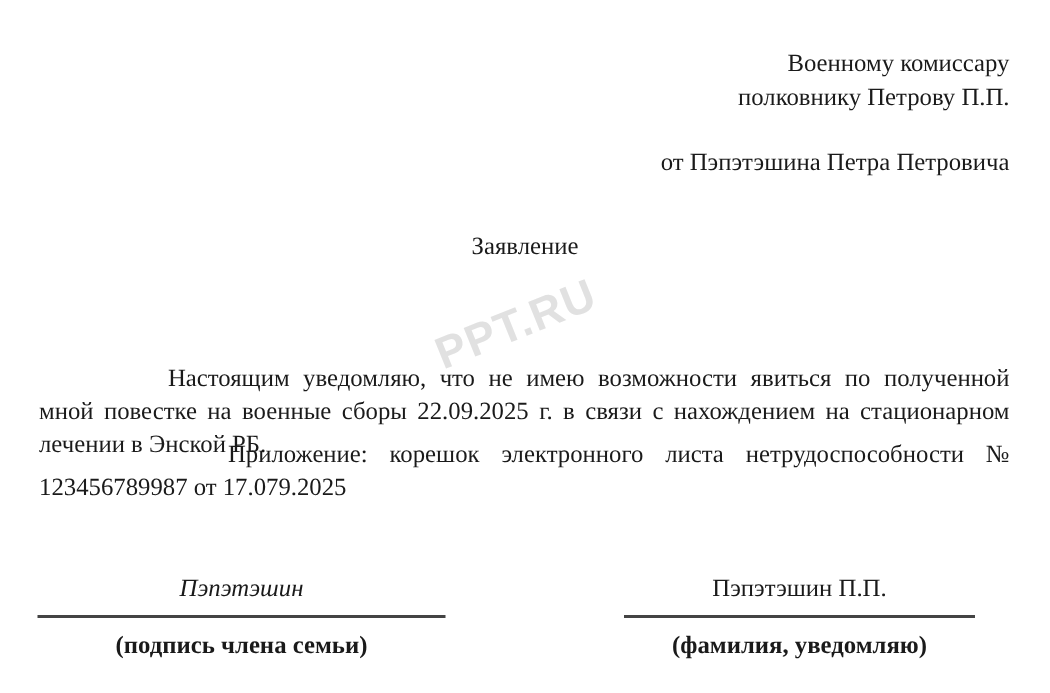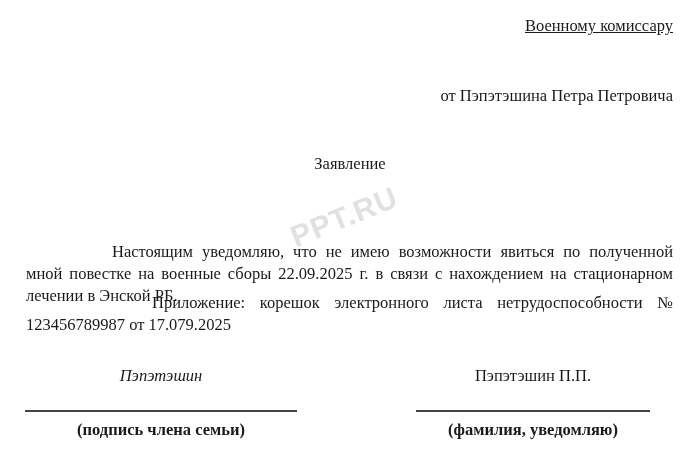--- a/index.html
+++ b/index.html
@@ -2,45 +2,46 @@
 <html><head>
   <meta charset="utf-8">
   <style>
     html, body { margin: 0; padding: 0; }
     body {
       width: 700px; height: 462px; background: #ffffff; position: relative; overflow: hidden;
       font-family: "Liberation Serif", serif; color: #1a1a1a; font-size: 16.5px;
     }
     .abs { position: absolute; white-space: nowrap; }
     .right { right: 27px; text-align: right; }
-    .addressee { top: 14px; line-height: 23px; text-decoration: underline; }
-    .from { top: 86px; }
+    .addressee { top: 30px; line-height: 23px; }
+    .from { top: 98px; }
     .title { top: 154px; left: 0; width: 700px; text-align: center; }
     .body-para {
       position: absolute; left: 26px; width: 647px; text-align: justify; line-height: 22px;
     }
     .p1 { top: 209px; text-indent: 86px; margin-top: 32px; }
     .p2 { top: 292px; text-indent: 126px; }
     .line { position: absolute; top: 410px; height: 1.5px; background: #444; }
     .sig-left { left: 25px; width: 272px; }
     .sig-right { left: 416px; width: 234px; }
-    .above { top: 366px; text-align: center; }
+    .above { top: 382px; text-align: center; }
     .below { top: 420px; text-align: center; font-weight: bold; }
     .italic { font-style: italic; }
     .watermark {
       position: absolute; left: 288px; top: 200px; font-family: "Liberation Sans", sans-serif;
       font-size: 30px; font-weight: bold; color: rgba(170,170,170,0.35);
       transform: rotate(-22deg); letter-spacing: 1px;
     }
   </style>
 </head>
 <body>
 
 <div class="abs right addressee">
   <div>Военному комиссару</div>
+  <div>полковнику Петрову П.П.</div>
 </div>
 
 <div class="abs right from">от Пэпэтэшина Петра Петровича</div>
 
 <div class="abs title">Заявление</div>
 
 <div class="watermark">PPT.RU</div>
 
 <div class="body-para p1">Настоящим уведомляю, что не имею возможности явиться по полученной мной повестке на военные сборы 22.09.2025 г. в связи с нахождением на стационарном лечении в Энской РБ.</div>
 <div class="body-para p2">Приложение: корешок электронного листа нетрудоспособности № 123456789987 от 17.079.2025</div>

